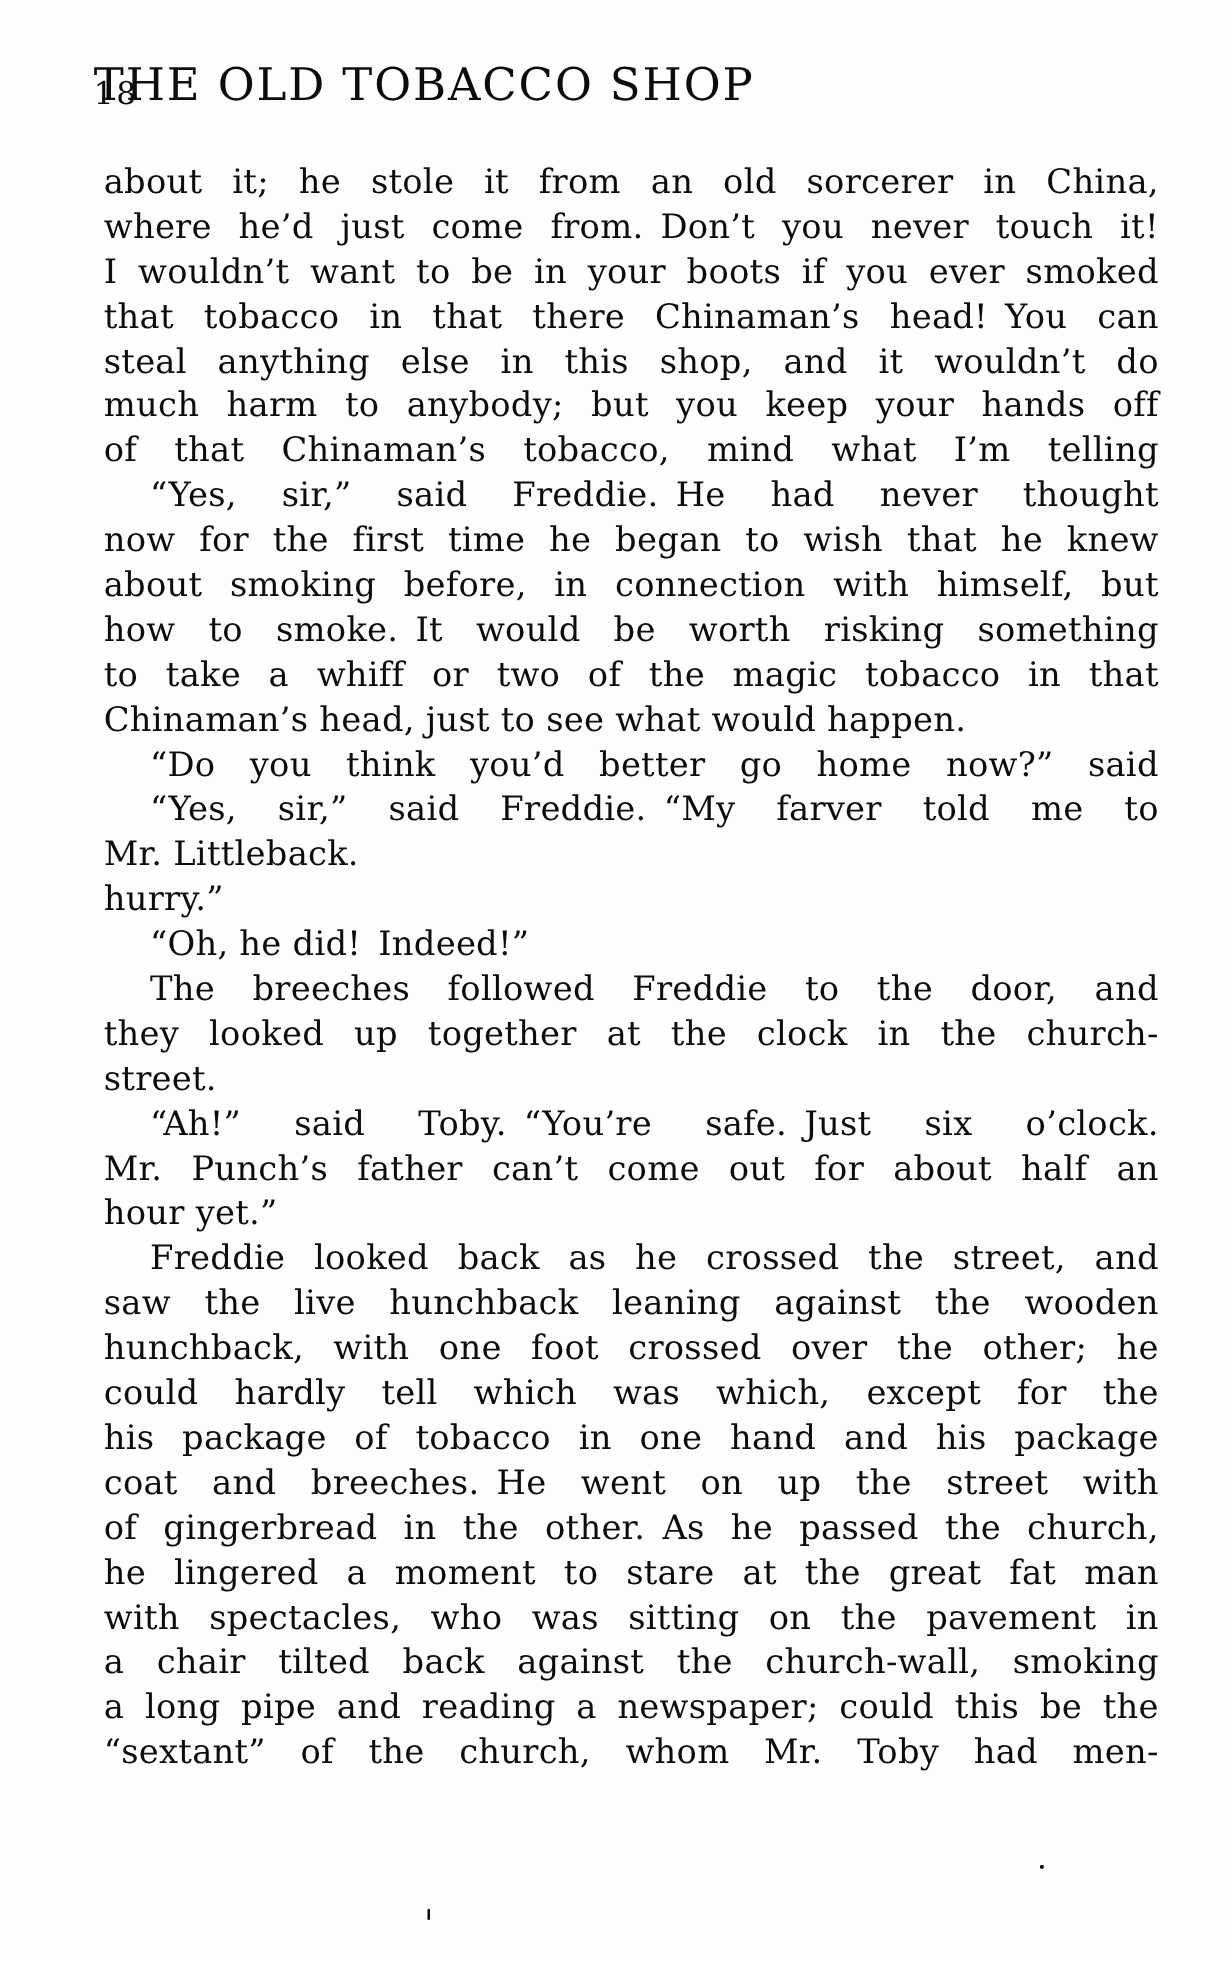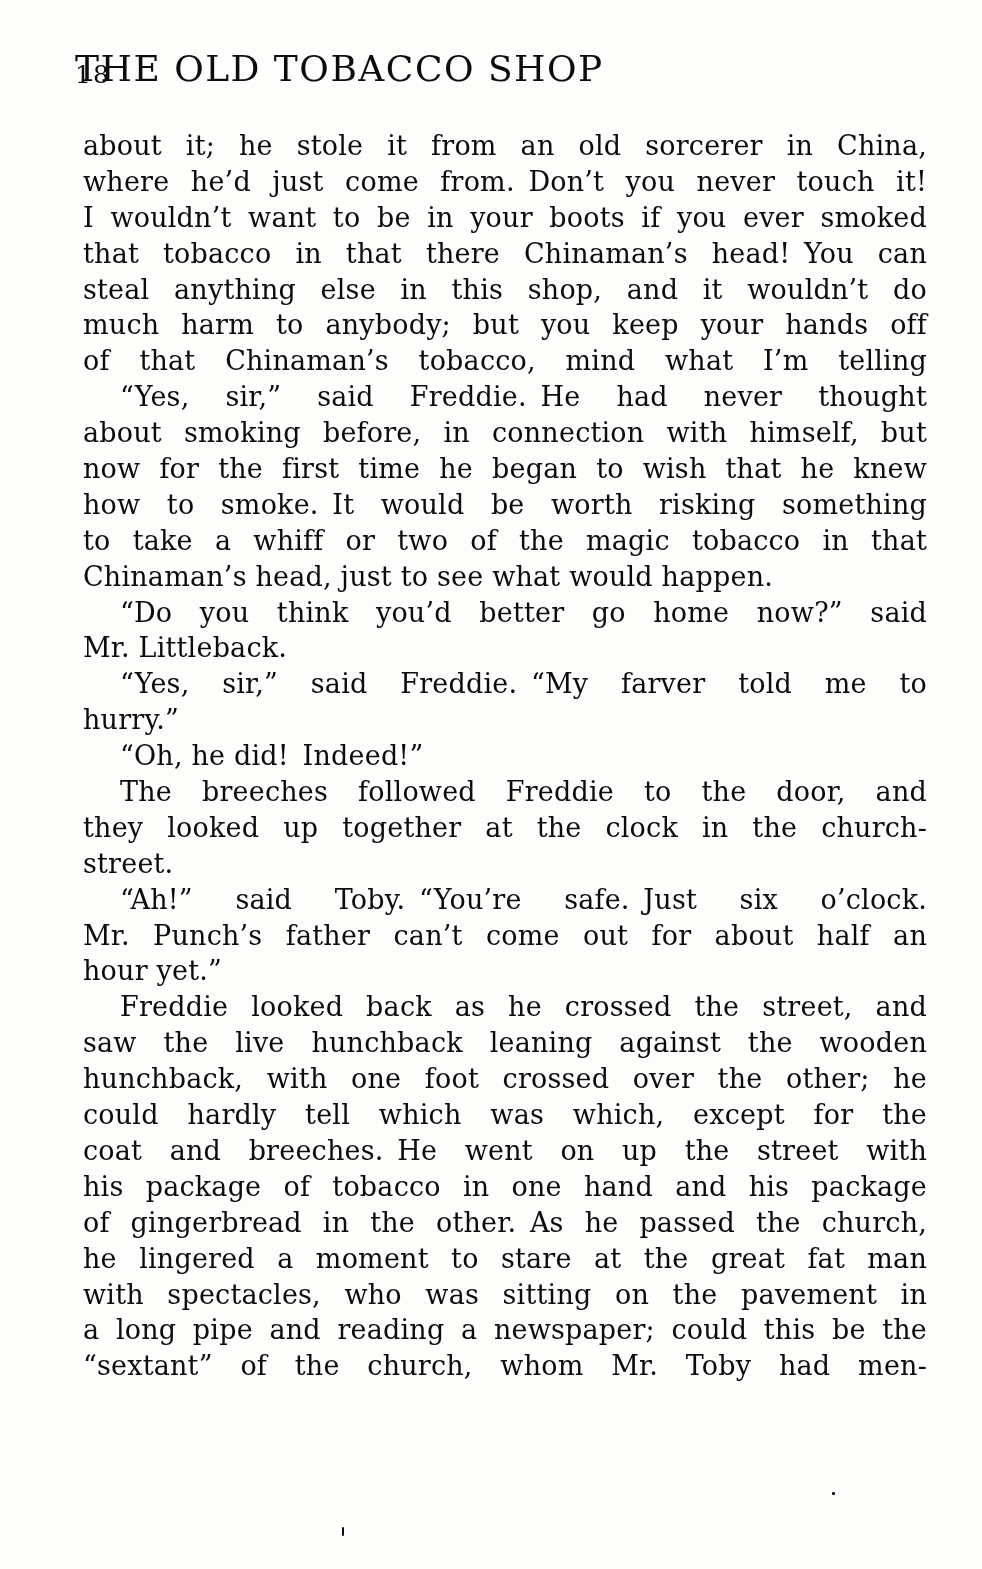--- a/index.html
+++ b/index.html
@@ -85,43 +85,44 @@
 
   <main class="body-text">
       <div class="line j">about it; he stole it from an old sorcerer in China,</div>
       <div class="line j">where he’d just come from. Don’t you never touch it!</div>
       <div class="line j">I wouldn’t want to be in your boots if you ever smoked</div>
       <div class="line j">that tobacco in that there Chinaman’s head! You can</div>
       <div class="line j">steal anything else in this shop, and it wouldn’t do</div>
       <div class="line j">much harm to anybody; but you keep your hands off</div>
       <div class="line j">of that Chinaman’s tobacco, mind what I’m telling</div>
       <div class="line j ind">“Yes, sir,” said Freddie. He had never thought</div>
+      <div class="line j">now for the first time he began to wish that he knew</div>
       <div class="line j">about smoking before, in connection with himself, but</div>
-      <div class="line j">now for the first time he began to wish that he knew</div>
       <div class="line j">how to smoke. It would be worth risking something</div>
       <div class="line j">to take a whiff or two of the magic tobacco in that</div>
       <div class="line">Chinaman’s head, just to see what would happen.</div>
       <div class="line j ind">“Do you think you’d better go home now?” said</div>
+      <div class="line j ind">“Yes, sir,” said Freddie. “My farver told me to</div>
       <div class="line">Mr. Littleback.</div>
-      <div class="line j ind">“Yes, sir,” said Freddie. “My farver told me to</div>
       <div class="line">hurry.”</div>
       <div class="line ind">“Oh, he did! Indeed!”</div>
       <div class="line j ind">The breeches followed Freddie to the door, and</div>
       <div class="line j">they looked up together at the clock in the church-</div>
       <div class="line">street.</div>
       <div class="line j ind">“Ah!” said Toby. “You’re safe. Just six o’clock.</div>
       <div class="line j">Mr. Punch’s father can’t come out for about half an</div>
       <div class="line">hour yet.”</div>
       <div class="line j ind">Freddie looked back as he crossed the street, and</div>
       <div class="line j">saw the live hunchback leaning against the wooden</div>
       <div class="line j">hunchback, with one foot crossed over the other; he</div>
       <div class="line j">could hardly tell which was which, except for the</div>
+      <div class="line j">his package of tobacco in one hand and his package</div>
       <div class="line j">coat and breeches. He went on up the street with</div>
-      <div class="line j">his package of tobacco in one hand and his package</div>
       <div class="line j">of gingerbread in the other. As he passed the church,</div>
       <div class="line j">he lingered a moment to stare at the great fat man</div>
       <div class="line j">with spectacles, who was sitting on the pavement in</div>
+      <div class="line j">a chair tilted back against the church-wall, smoking</div>
       <div class="line j">a long pipe and reading a newspaper; could this be the</div>
       <div class="line j">“sextant” of the church, whom Mr. Toby had men-</div>
     </main>
 <span class="artifact" style="left: 832px; top: 1492px; width: 3px; height: 3px;"></span>
     <span class="artifact" style="left: 342px; top: 1527px; width: 2px; height: 9px;"></span>
   </div>
 
 </body></html>

